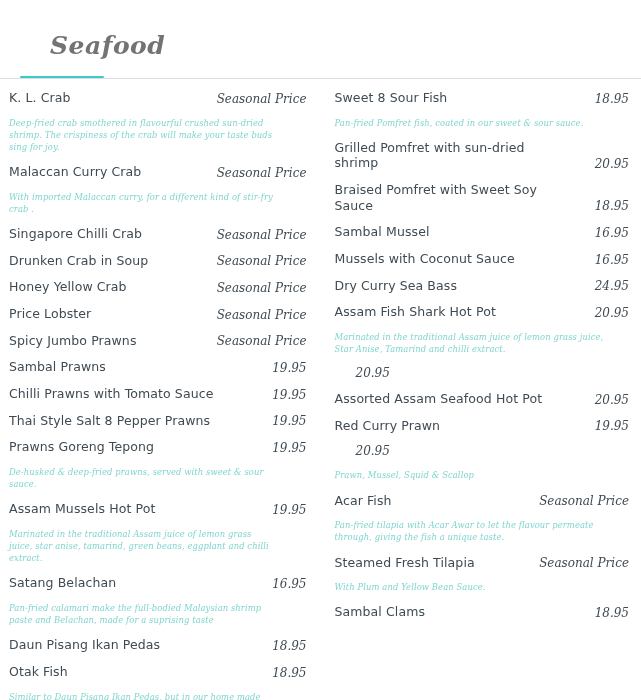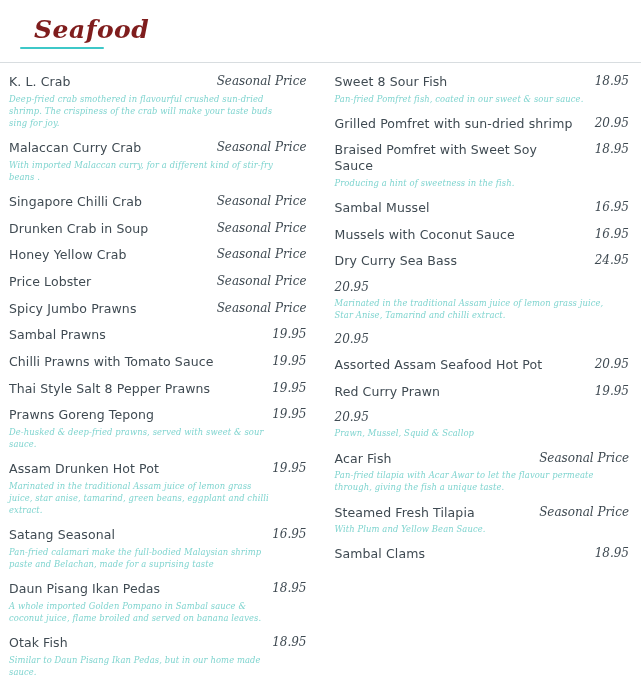--- a/index.html
+++ b/index.html
@@ -19,24 +19,24 @@
     width: 641px;
     height: 700px;
     box-sizing: border-box;
     padding: 0;
   }
   .menu-title {
     font-family: "DejaVu Serif", serif;
     font-style: italic;
     font-weight: bold;
     font-size: 25px;
-    color: #7f1d1d;
+    color: #737373;
     letter-spacing: 0.5px;
     padding: 16px 0 0 34px;
-    margin: 0;
+    margin: 16px;
     line-height: 1.1;
   }
   .title-underline {
     width: 84px;
     height: 2px;
     background: #3ec8c8;
     margin: 3px 0 0 20px;
     border-radius: 2px;
   }
   .divider {
@@ -63,49 +63,50 @@
     padding: 0 14px 0 9px;
   }
   .col-right {
     padding: 0 12px 0 14px;
   }
   .item {
     margin-bottom: 11px;
   }
   .item-head {
     display: flex;
-    align-items: flex-start;
+    align-items: flex-end;
     justify-content: space-between;
     gap: 16px;
   }
   .item-name {
     font-family: "DejaVu Sans", sans-serif;
     font-size: 12.5px;
     color: #3f4a52;
     letter-spacing: 0.1px;
     line-height: 1.25;
   }
   .item-price {
     font-family: "DejaVu Serif", serif;
     font-style: italic;
     font-size: 12px;
     color: #3f4a52;
     white-space: nowrap;
     flex: 0 0 auto;
+    margin-left: 21px;
   }
   .item-price.seasonal {
     font-size: 12px;
   }
   .item-desc {
     font-family: "DejaVu Serif", serif;
     font-style: italic;
     font-size: 8.4px;
     line-height: 1.45;
     color: #7fd4cf;
-    margin-top: 3px;
+    margin-top: 11px;
     padding-right: 30px;
     letter-spacing: 0.1px;
   }
   .col-right .item-desc {
     padding-right: 24px;
   }
 </style>
 </head>
 <body>
 
@@ -125,21 +126,21 @@
           <div class="item-price seasonal">Seasonal Price</div>
         </div>
         <div class="item-desc">Deep-fried crab smothered in flavourful crushed sun-dried shrimp. The crispiness of the crab will make your taste buds sing for joy.</div>
       </div>
 
       <div class="item">
         <div class="item-head">
           <div class="item-name">Malaccan Curry Crab</div>
           <div class="item-price seasonal">Seasonal Price</div>
         </div>
-        <div class="item-desc">With imported Malaccan curry, for a different kind of stir-fry beans .</div>
+        <div class="item-desc">With imported Malaccan curry, for a different kind of stir-fry crab .</div>
       </div>
 
       <div class="item">
         <div class="item-head">
           <div class="item-name">Singapore Chilli Crab</div>
           <div class="item-price seasonal">Seasonal Price</div>
         </div>
       </div>
 
       <div class="item">
@@ -194,40 +195,39 @@
       <div class="item">
         <div class="item-head">
           <div class="item-name">Prawns Goreng Tepong</div>
           <div class="item-price">19.95</div>
         </div>
         <div class="item-desc">De-husked &amp; deep-fried prawns, served with sweet &amp; sour sauce.</div>
       </div>
 
       <div class="item">
         <div class="item-head">
-          <div class="item-name">Assam Drunken Hot Pot</div>
+          <div class="item-name">Assam Mussels Hot Pot</div>
           <div class="item-price">19.95</div>
         </div>
         <div class="item-desc">Marinated in the traditional Assam juice of lemon grass juice, star anise, tamarind, green beans, eggplant and chilli extract.</div>
       </div>
 
       <div class="item">
         <div class="item-head">
-          <div class="item-name">Satang Seasonal</div>
+          <div class="item-name">Satang Belachan</div>
           <div class="item-price">16.95</div>
         </div>
         <div class="item-desc">Pan-fried calamari make the full-bodied Malaysian shrimp paste and Belachan, made for a suprising taste</div>
       </div>
 
       <div class="item">
         <div class="item-head">
           <div class="item-name">Daun Pisang Ikan Pedas</div>
           <div class="item-price">18.95</div>
         </div>
-        <div class="item-desc">A whole imported Golden Pompano in Sambal sauce &amp; coconut juice, flame broiled and served on banana leaves.</div>
       </div>
 
       <div class="item">
         <div class="item-head">
           <div class="item-name">Otak Fish</div>
           <div class="item-price">18.95</div>
         </div>
         <div class="item-desc">Similar to Daun Pisang Ikan Pedas, but in our home made sauce.</div>
       </div>
 
@@ -248,21 +248,20 @@
           <div class="item-name">Grilled Pomfret with sun-dried shrimp</div>
           <div class="item-price">20.95</div>
         </div>
       </div>
 
       <div class="item">
         <div class="item-head">
           <div class="item-name">Braised Pomfret with Sweet Soy Sauce</div>
           <div class="item-price">18.95</div>
         </div>
-        <div class="item-desc">Producing a hint of sweetness in the fish.</div>
       </div>
 
       <div class="item">
         <div class="item-head">
           <div class="item-name">Sambal Mussel</div>
           <div class="item-price">16.95</div>
         </div>
       </div>
 
       <div class="item">
@@ -274,20 +273,21 @@
 
       <div class="item">
         <div class="item-head">
           <div class="item-name">Dry Curry Sea Bass</div>
           <div class="item-price">24.95</div>
         </div>
       </div>
 
       <div class="item">
         <div class="item-head">
+          <div class="item-name">Assam Fish Shark Hot Pot</div>
           <div class="item-price">20.95</div>
         </div>
         <div class="item-desc">Marinated in the traditional Assam juice of lemon grass juice, Star Anise, Tamarind and chilli extract.</div>
       </div>
 
       <div class="item">
         <div class="item-head">
           <div class="item-price">20.95</div>
         </div>
       </div>

